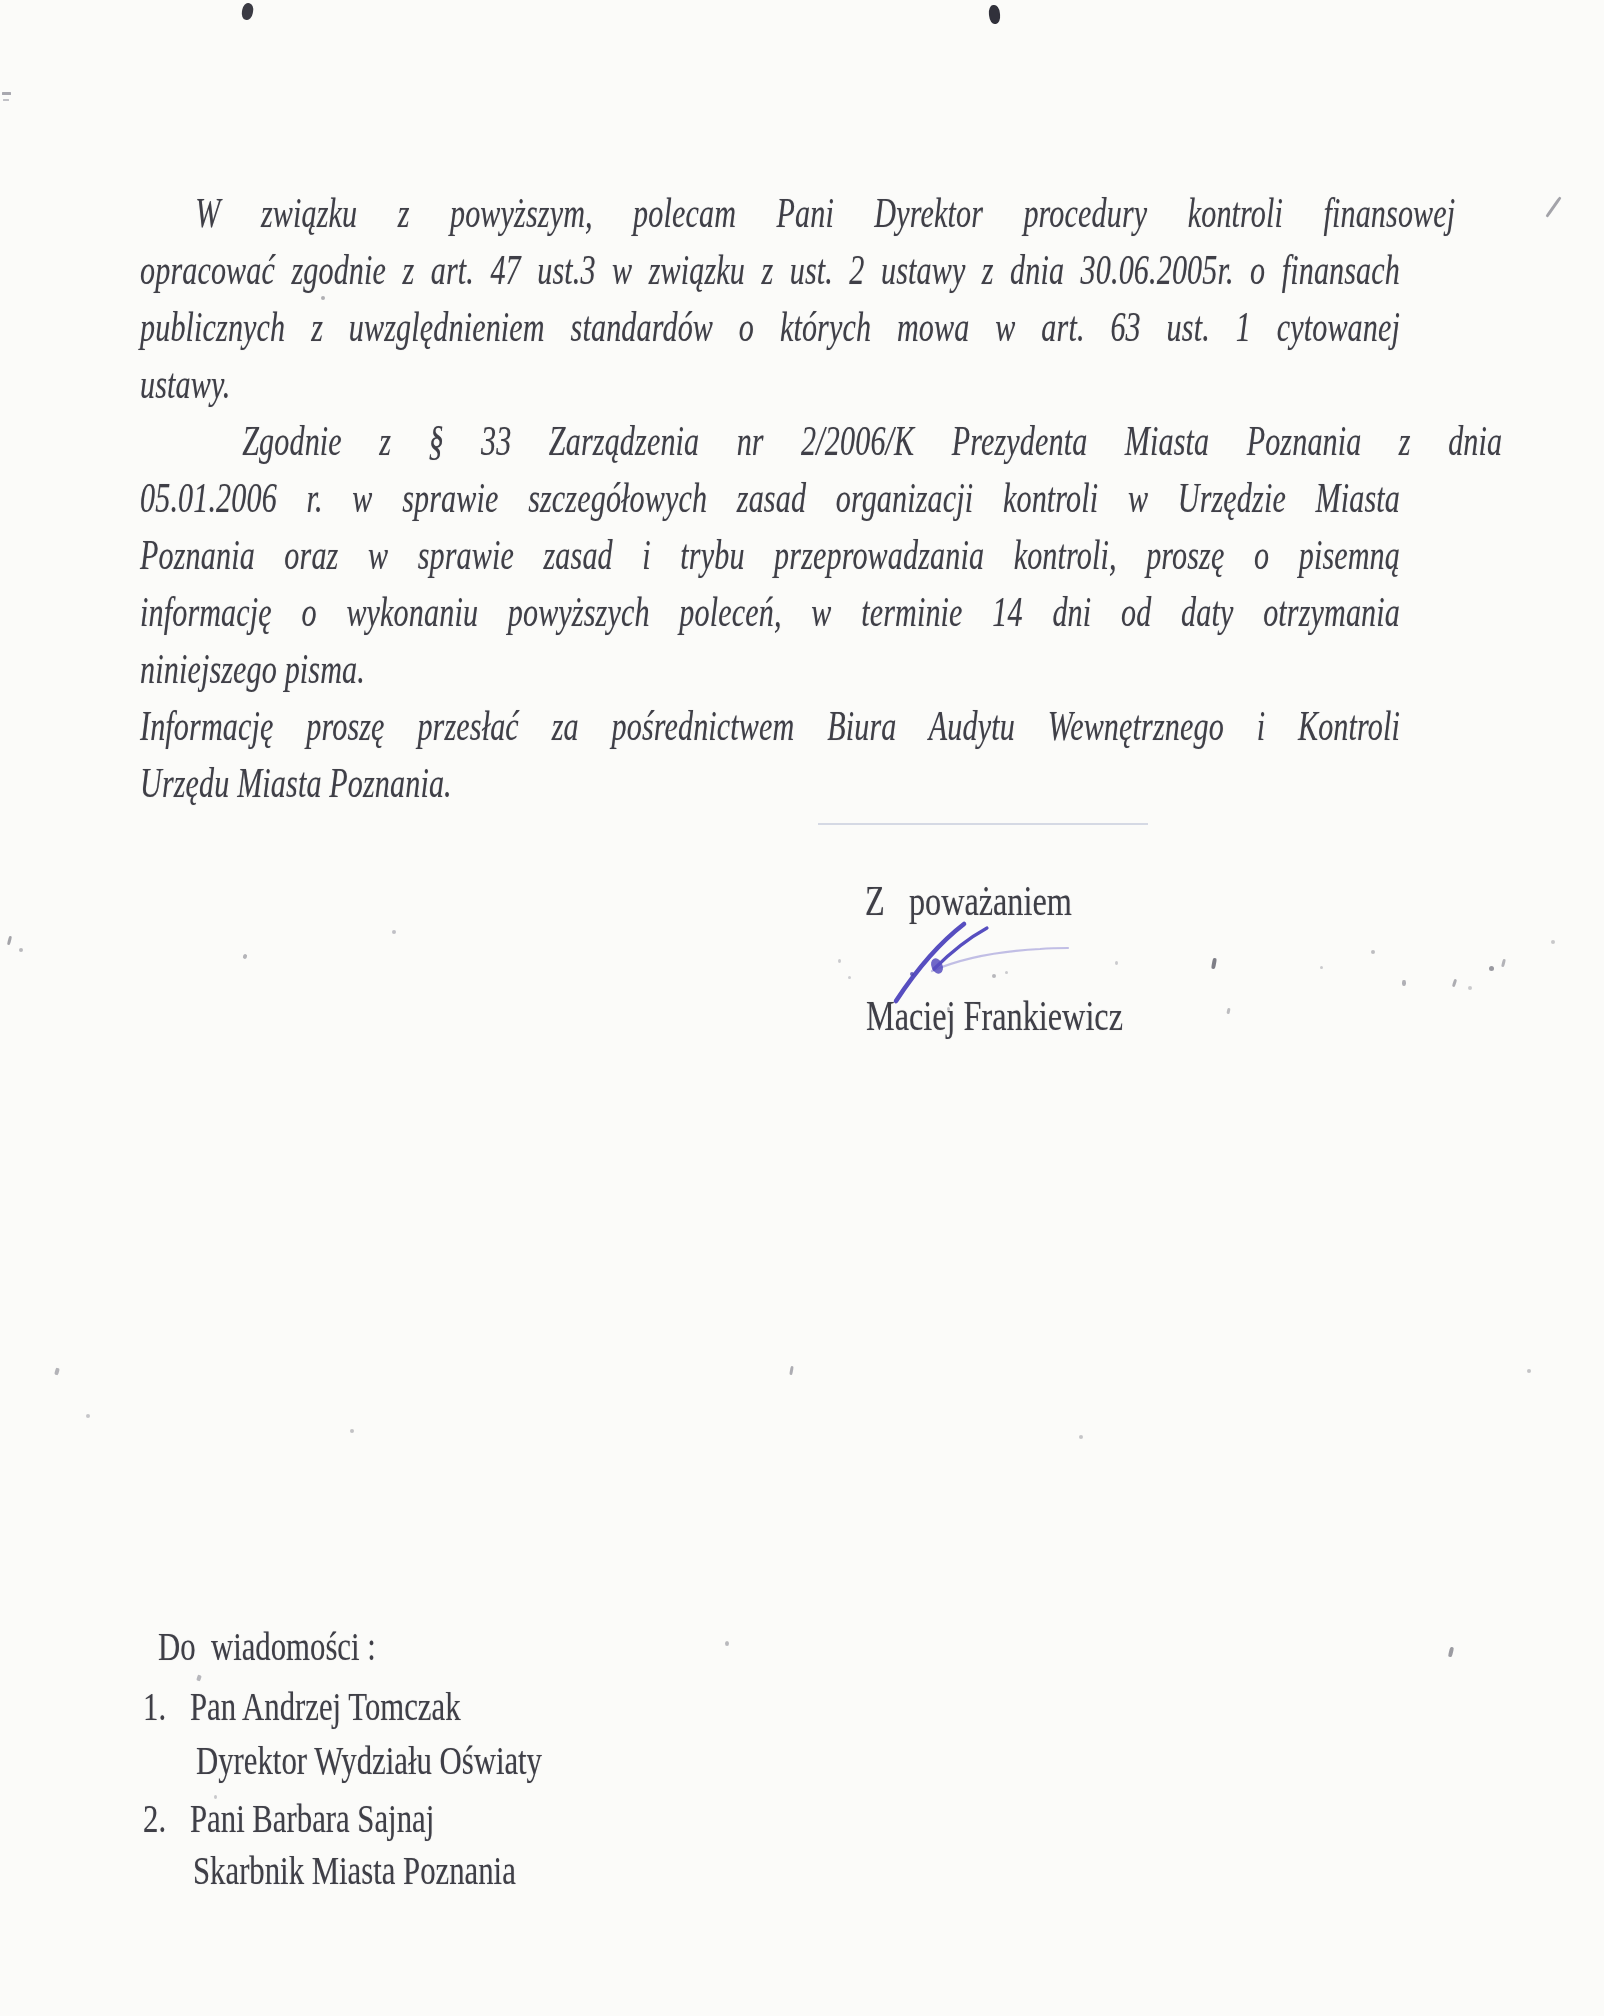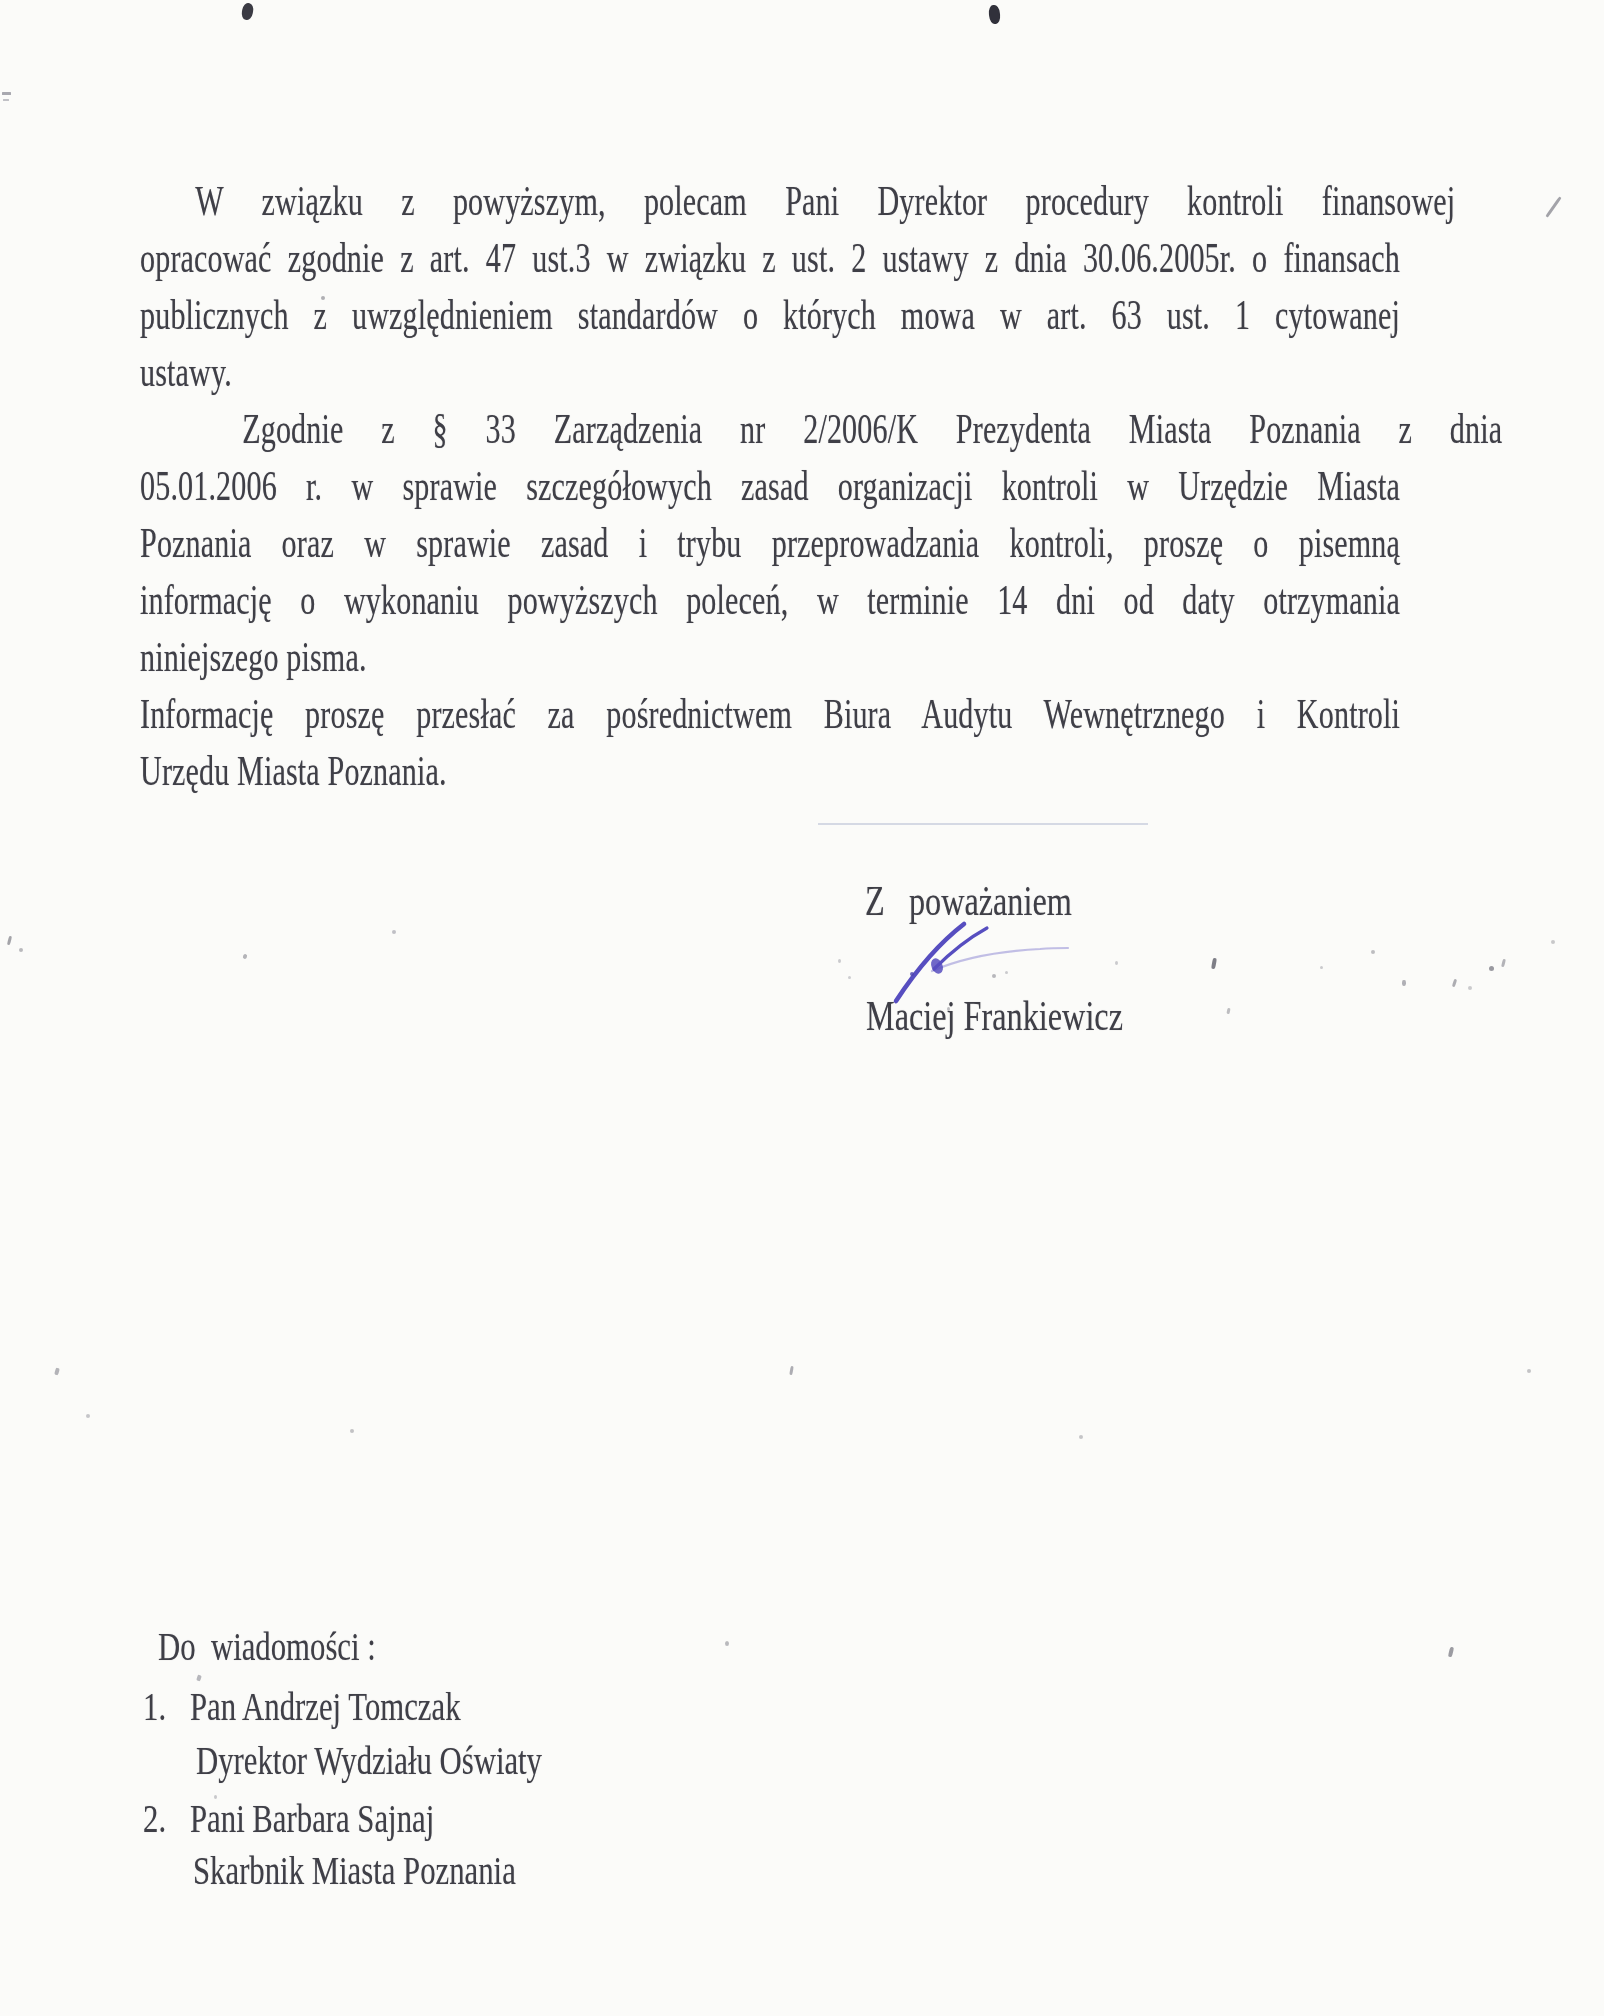--- a/index.html
+++ b/index.html
@@ -13,21 +13,21 @@
   .page{
     position:relative;
     width:1604px;height:2016px;
     background:var(--paper);
     overflow:hidden;
     font-family:"Liberation Serif","DejaVu Serif",serif;
     color:var(--ink);
   }
   
   .body-block{
-    position:absolute;left:140px;top:172px;width:1260px;
+    position:absolute;left:140px;top:184px;width:1260px;font-style:italic;
   }
   .bl{
     margin:0;
     font-size:43px;
     line-height:57px;
     height:57px;
     width:1800px;                 
     transform:scaleX(0.70);
     transform-origin:0 0;
     text-shadow:0 0 1px rgba(62,62,72,.4);

